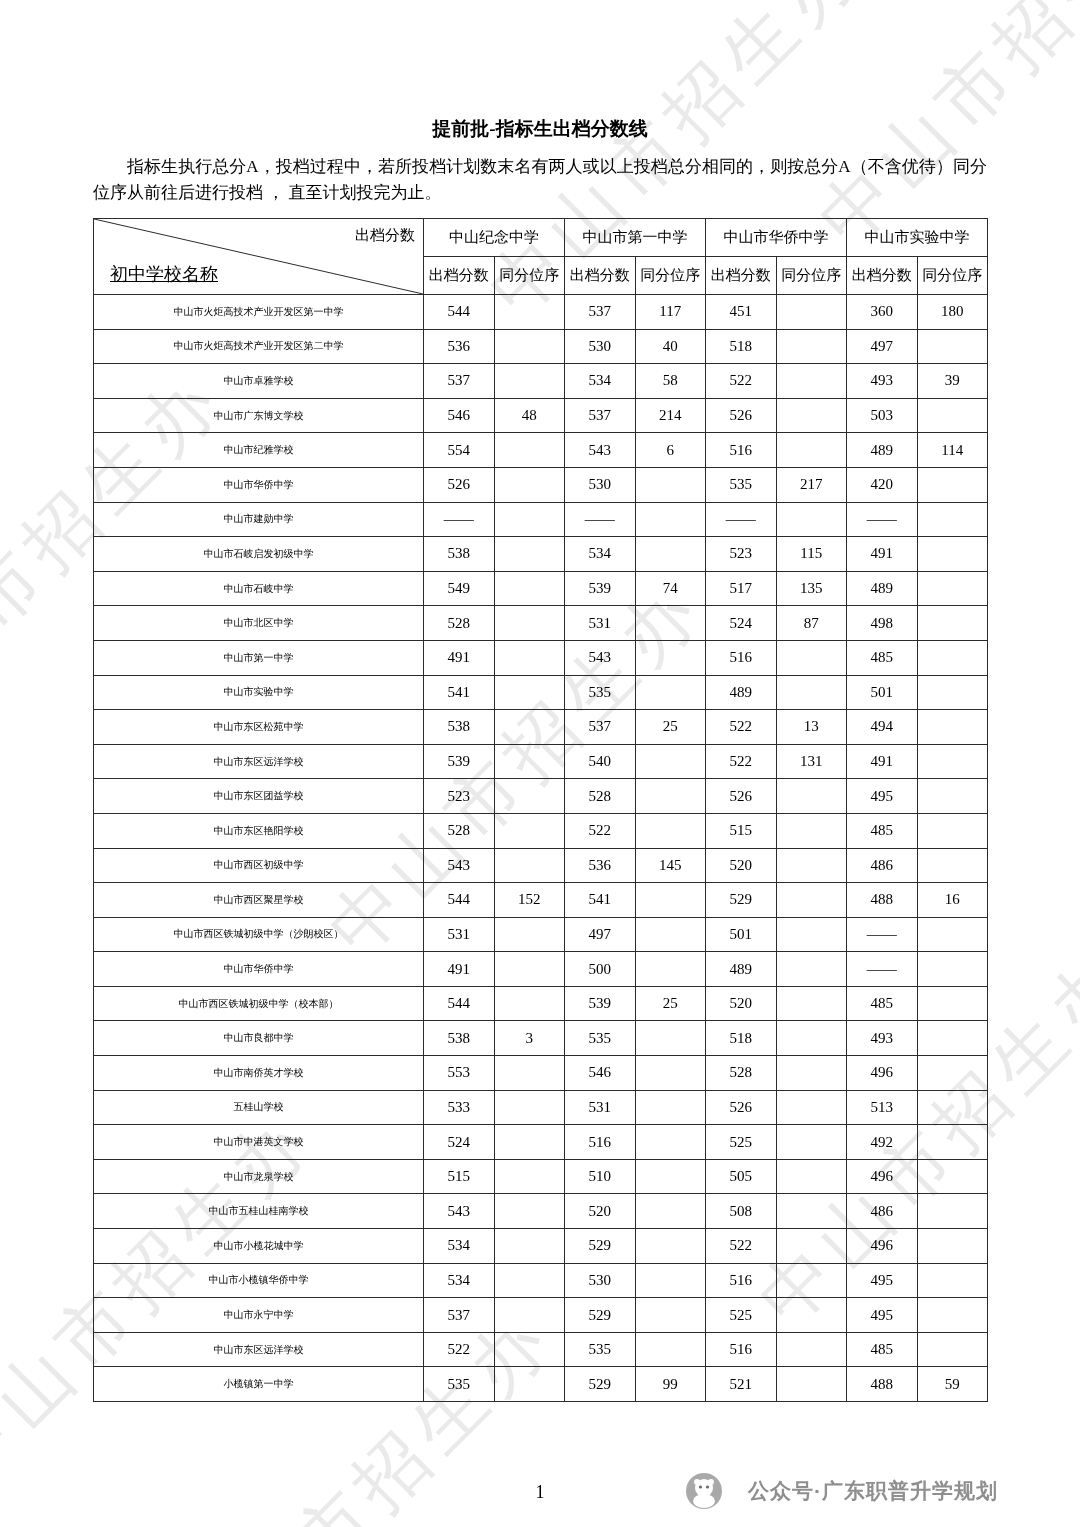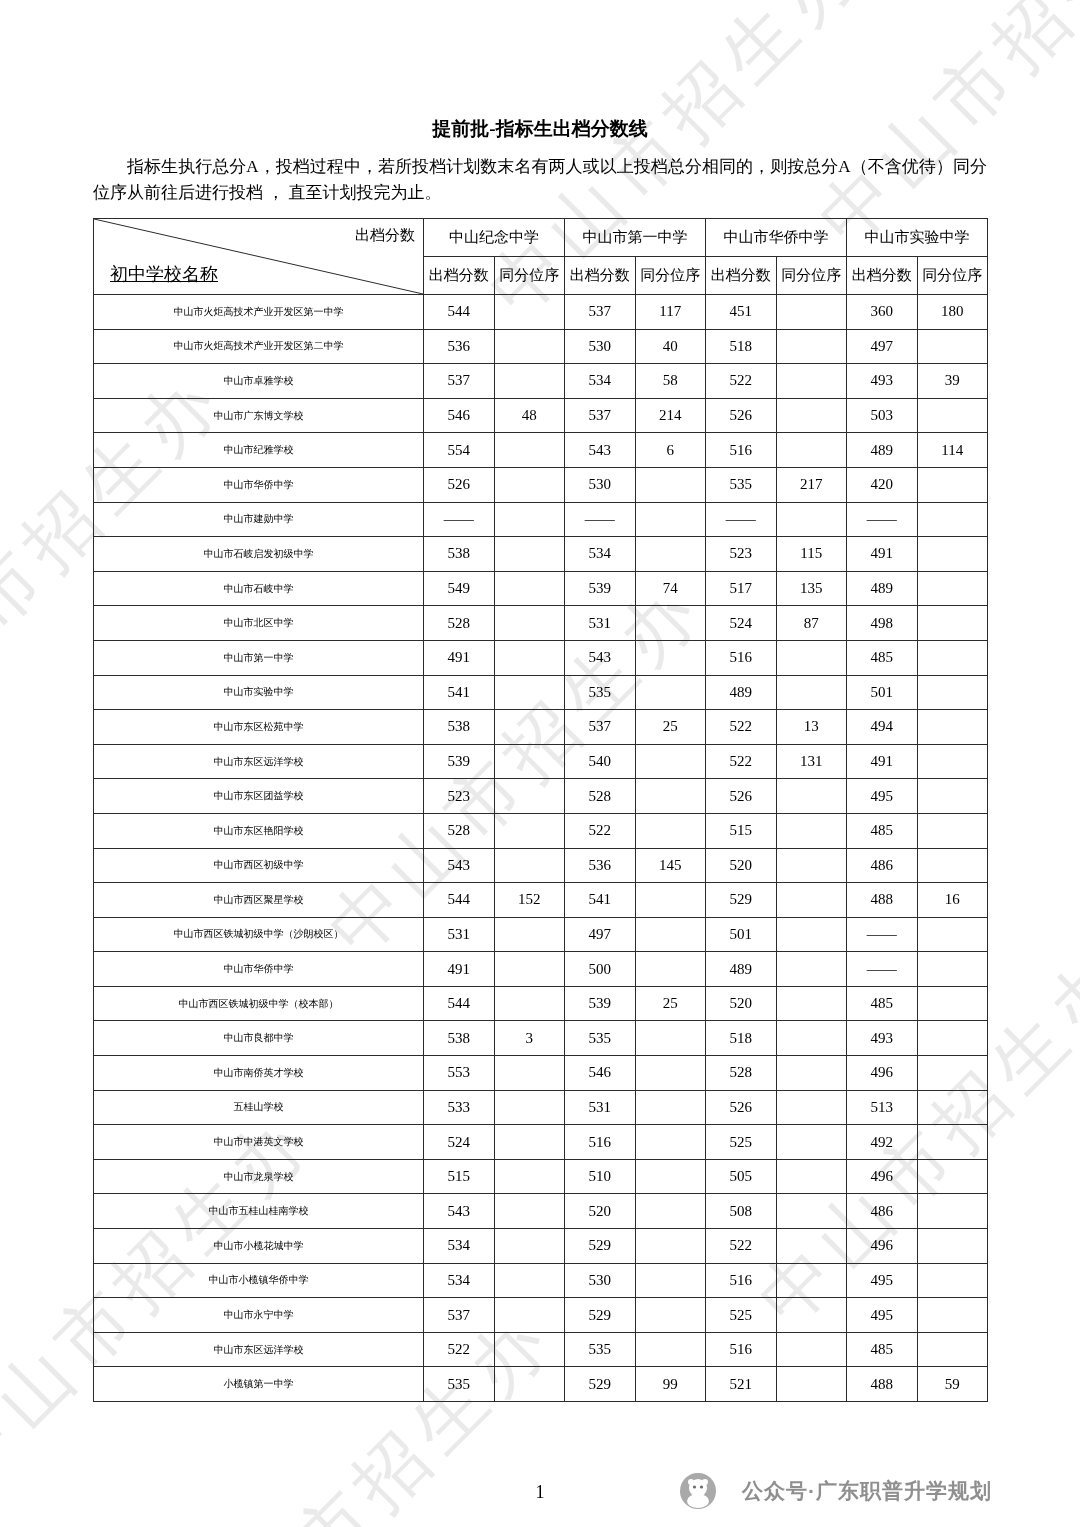--- a/index.html
+++ b/index.html
@@ -62,21 +62,21 @@
   .corner-tr { position:absolute; top:7px; right:8px; font-size:15px; }
   .corner-bl { position:absolute; bottom:8px; left:16px; font-size:18px;text-decoration:underline; }
   td.school-name { font-size:10px; }
   
   .page-number {
     position:absolute; bottom:24px; left:50%;
     transform:translateX(-50%);
     font-size:18px; z-index:1;
   }
   .brand {
-    position:absolute; bottom:18px; right:88px;
+    position:absolute; bottom:18px; right:82px;
     display:flex; align-items:center; gap:26px;
     z-index:1;
   }
   .brand-label {
     font-family:"Liberation Sans","DejaVu Sans",sans-serif;
     font-size:21px; font-weight:bold;
     color:#8f8f8f;
     letter-spacing:1px;
   }
 </style>

